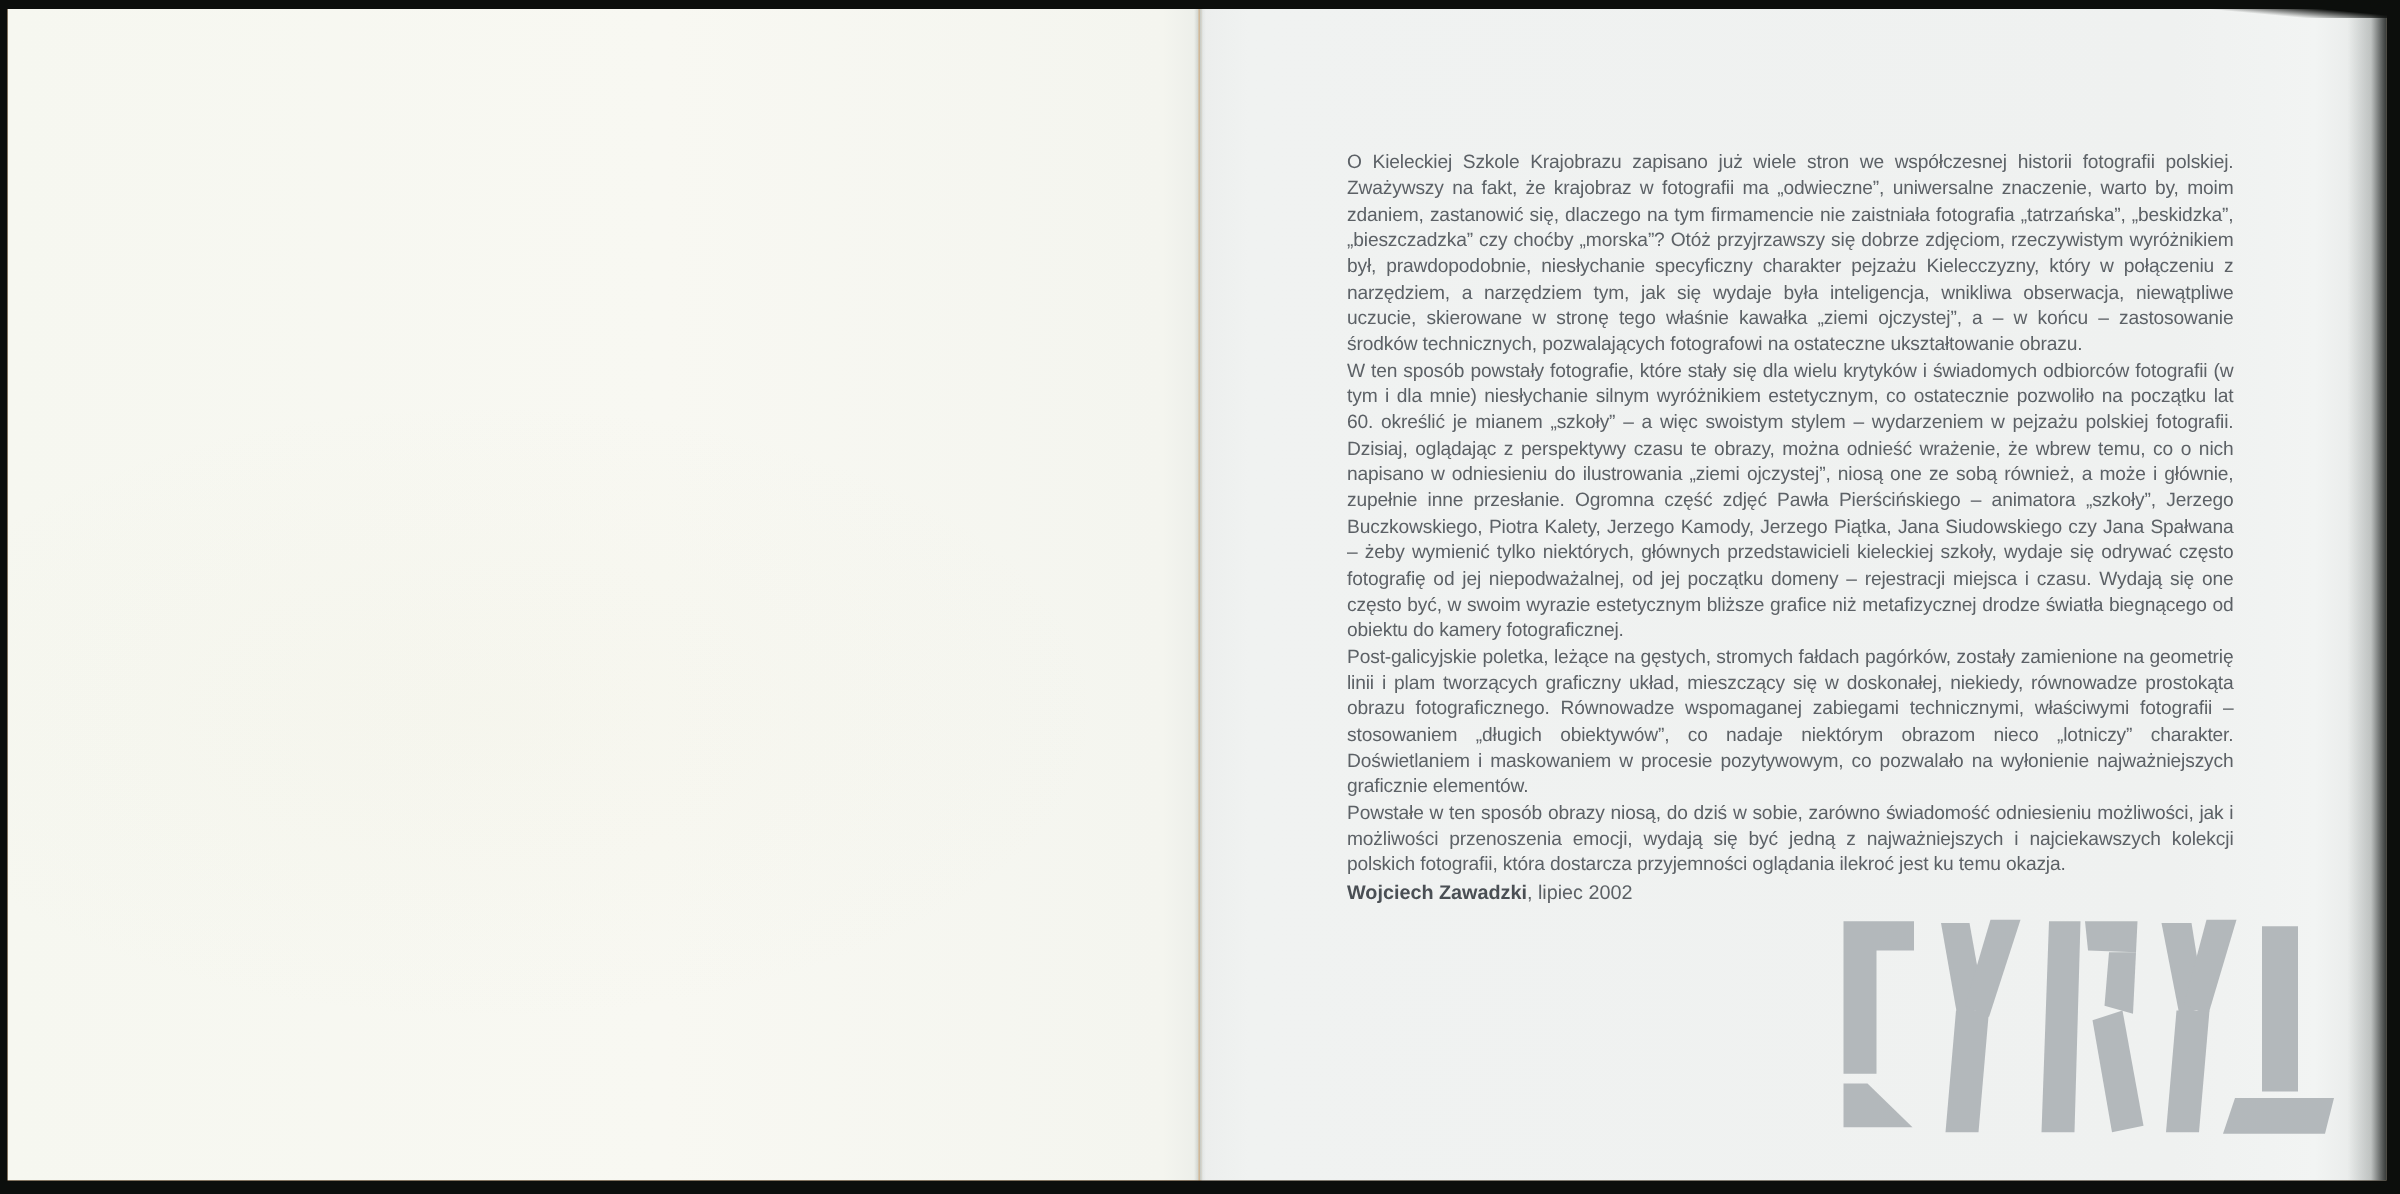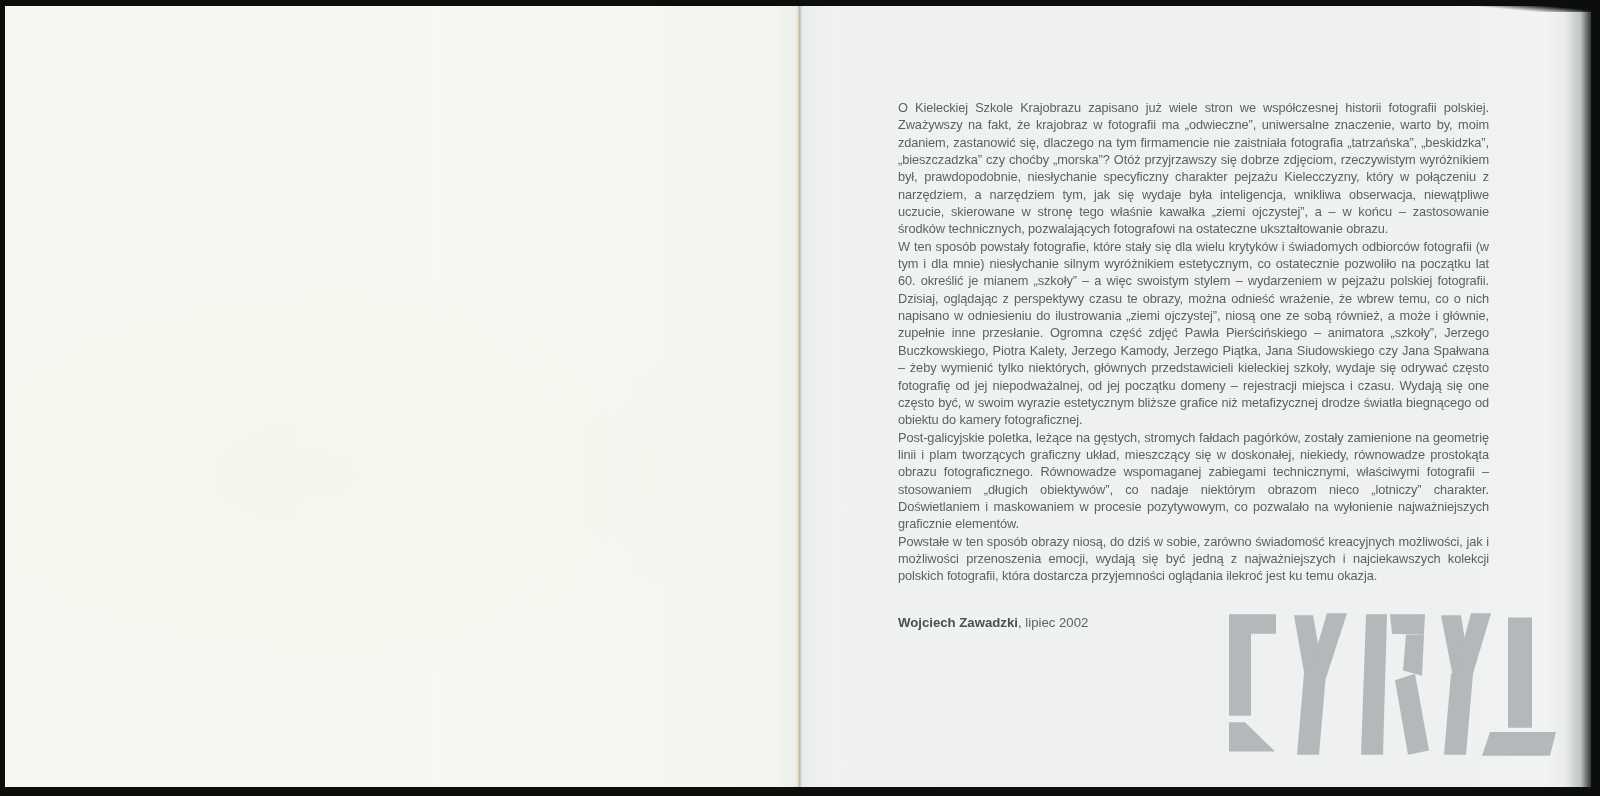--- a/index.html
+++ b/index.html
@@ -52,21 +52,21 @@
   #text-block {
     position: absolute;
     left: 898px; top: 99px; width: 591px;
     color: #5c6166;
     font-size: 12.8px;
     line-height: 17.35px;
     letter-spacing: -0.1px;
     z-index: 3;
   }
   #text-block p { margin: 0; text-align: justify; }
-  #signature { margin-top: 29px; font-size: 13.2px; letter-spacing: 0; }
+  #signature { margin-top: 1px; font-size: 13.2px; letter-spacing: 0; }
   #signature .author { font-weight: 700; color: #4a4f54; }
   
   #watermark {
     position: absolute; left: 1199px; top: 611px;
     width: 360px; height: 147px; z-index: 2;
   }
   #watermark polygon { fill: #b3b8bb; }
   .sr-only {
     position: absolute; width: 1px; height: 1px; overflow: hidden;
     clip: rect(0 0 0 0); white-space: nowrap;
@@ -108,21 +108,21 @@
       <polygon points="309,6 333,6 333,108 309,108"></polygon>
       <polygon points="291,112 357,112 351,134 283,134"></polygon>
     </g>
   </svg>
   <span class="sr-only">CYRYL</span>
 
   <div id="text-block">
     <p>O Kieleckiej Szkole Krajobrazu zapisano już wiele stron we współczesnej historii fotografii polskiej. Zważywszy na fakt, że krajobraz w fotografii ma „odwieczne”, uniwersalne znaczenie, warto by, moim zdaniem, zastanowić się, dlaczego na tym firmamencie nie zaistniała fotografia „tatrzańska”, „beskidzka”, „bieszczadzka” czy choćby „morska”? Otóż przyjrzawszy się dobrze zdjęciom, rzeczywistym wyróżnikiem był, prawdopodobnie, niesłychanie specyficzny charakter pejzażu Kielecczyzny, który w połączeniu z narzędziem, a narzędziem tym, jak się wydaje była inteligencja, wnikliwa obserwacja, niewątpliwe uczucie, skierowane w stronę tego właśnie kawałka „ziemi ojczystej”, a – w końcu – zastosowanie środków technicznych, pozwalających fotografowi na ostateczne ukształtowanie obrazu.</p>
     <p>W ten sposób powstały fotografie, które stały się dla wielu krytyków i świadomych odbiorców fotografii (w tym i dla mnie) niesłychanie silnym wyróżnikiem estetycznym, co ostatecznie pozwoliło na początku lat 60. określić je mianem „szkoły” – a więc swoistym stylem – wydarzeniem w pejzażu polskiej fotografii. Dzisiaj, oglądając z perspektywy czasu te obrazy, można odnieść wrażenie, że wbrew temu, co o nich napisano w odniesieniu do ilustrowania „ziemi ojczystej”, niosą one ze sobą również, a może i głównie, zupełnie inne przesłanie. Ogromna część zdjęć Pawła Pierścińskiego – animatora „szkoły”, Jerzego Buczkowskiego, Piotra Kalety, Jerzego Kamody, Jerzego Piątka, Jana Siudowskiego czy Jana Spałwana – żeby wymienić tylko niektórych, głównych przedstawicieli kieleckiej szkoły, wydaje się odrywać często fotografię od jej niepodważalnej, od jej początku domeny – rejestracji miejsca i czasu. Wydają się one często być, w swoim wyrazie estetycznym bliższe grafice niż metafizycznej drodze światła biegnącego od obiektu do kamery fotograficznej.</p>
     <p>Post-galicyjskie poletka, leżące na gęstych, stromych fałdach pagórków, zostały zamienione na geometrię linii i plam tworzących graficzny układ, mieszczący się w doskonałej, niekiedy, równowadze prostokąta obrazu fotograficznego. Równowadze wspomaganej zabiegami technicznymi, właściwymi fotografii – stosowaniem „długich obiektywów”, co nadaje niektórym obrazom nieco „lotniczy” charakter. Doświetlaniem i maskowaniem w procesie pozytywowym, co pozwalało na wyłonienie najważniejszych graficznie elementów.</p>
-    <p>Powstałe w ten sposób obrazy niosą, do dziś w sobie, zarówno świadomość kreacyjnych możliwości, jak i możliwości przenoszenia emocji, wydają się być jedną z najważniejszych i najciekawszych kolekcji polskich fotografii, która dostarcza przyjemności oglądania ilekroć jest ku temu okazja.</p>
+    <p>Powstałe w ten sposób obrazy niosą, do dziś w sobie, zarówno świadomość odniesieniu możliwości, jak i możliwości przenoszenia emocji, wydają się być jedną z najważniejszych i najciekawszych kolekcji polskich fotografii, która dostarcza przyjemności oglądania ilekroć jest ku temu okazja.</p>
     <div id="signature">
       <span class="author">Wojciech Zawadzki</span><span>, lipiec 2002</span>
     </div>
   </div>
 
   <div id="edge-right-shade"></div>
   <div id="edge-top" class="edge"></div>
   <div id="edge-bottom" class="edge"></div>
   <div id="edge-left" class="edge"></div>
   <div id="edge-right" class="edge"></div>

